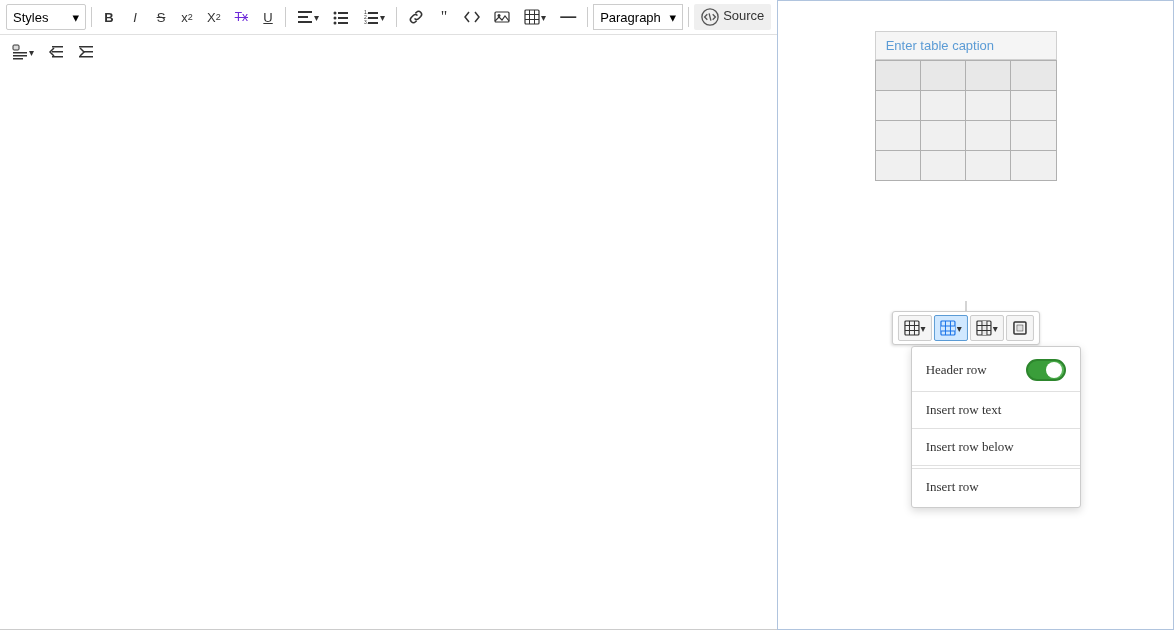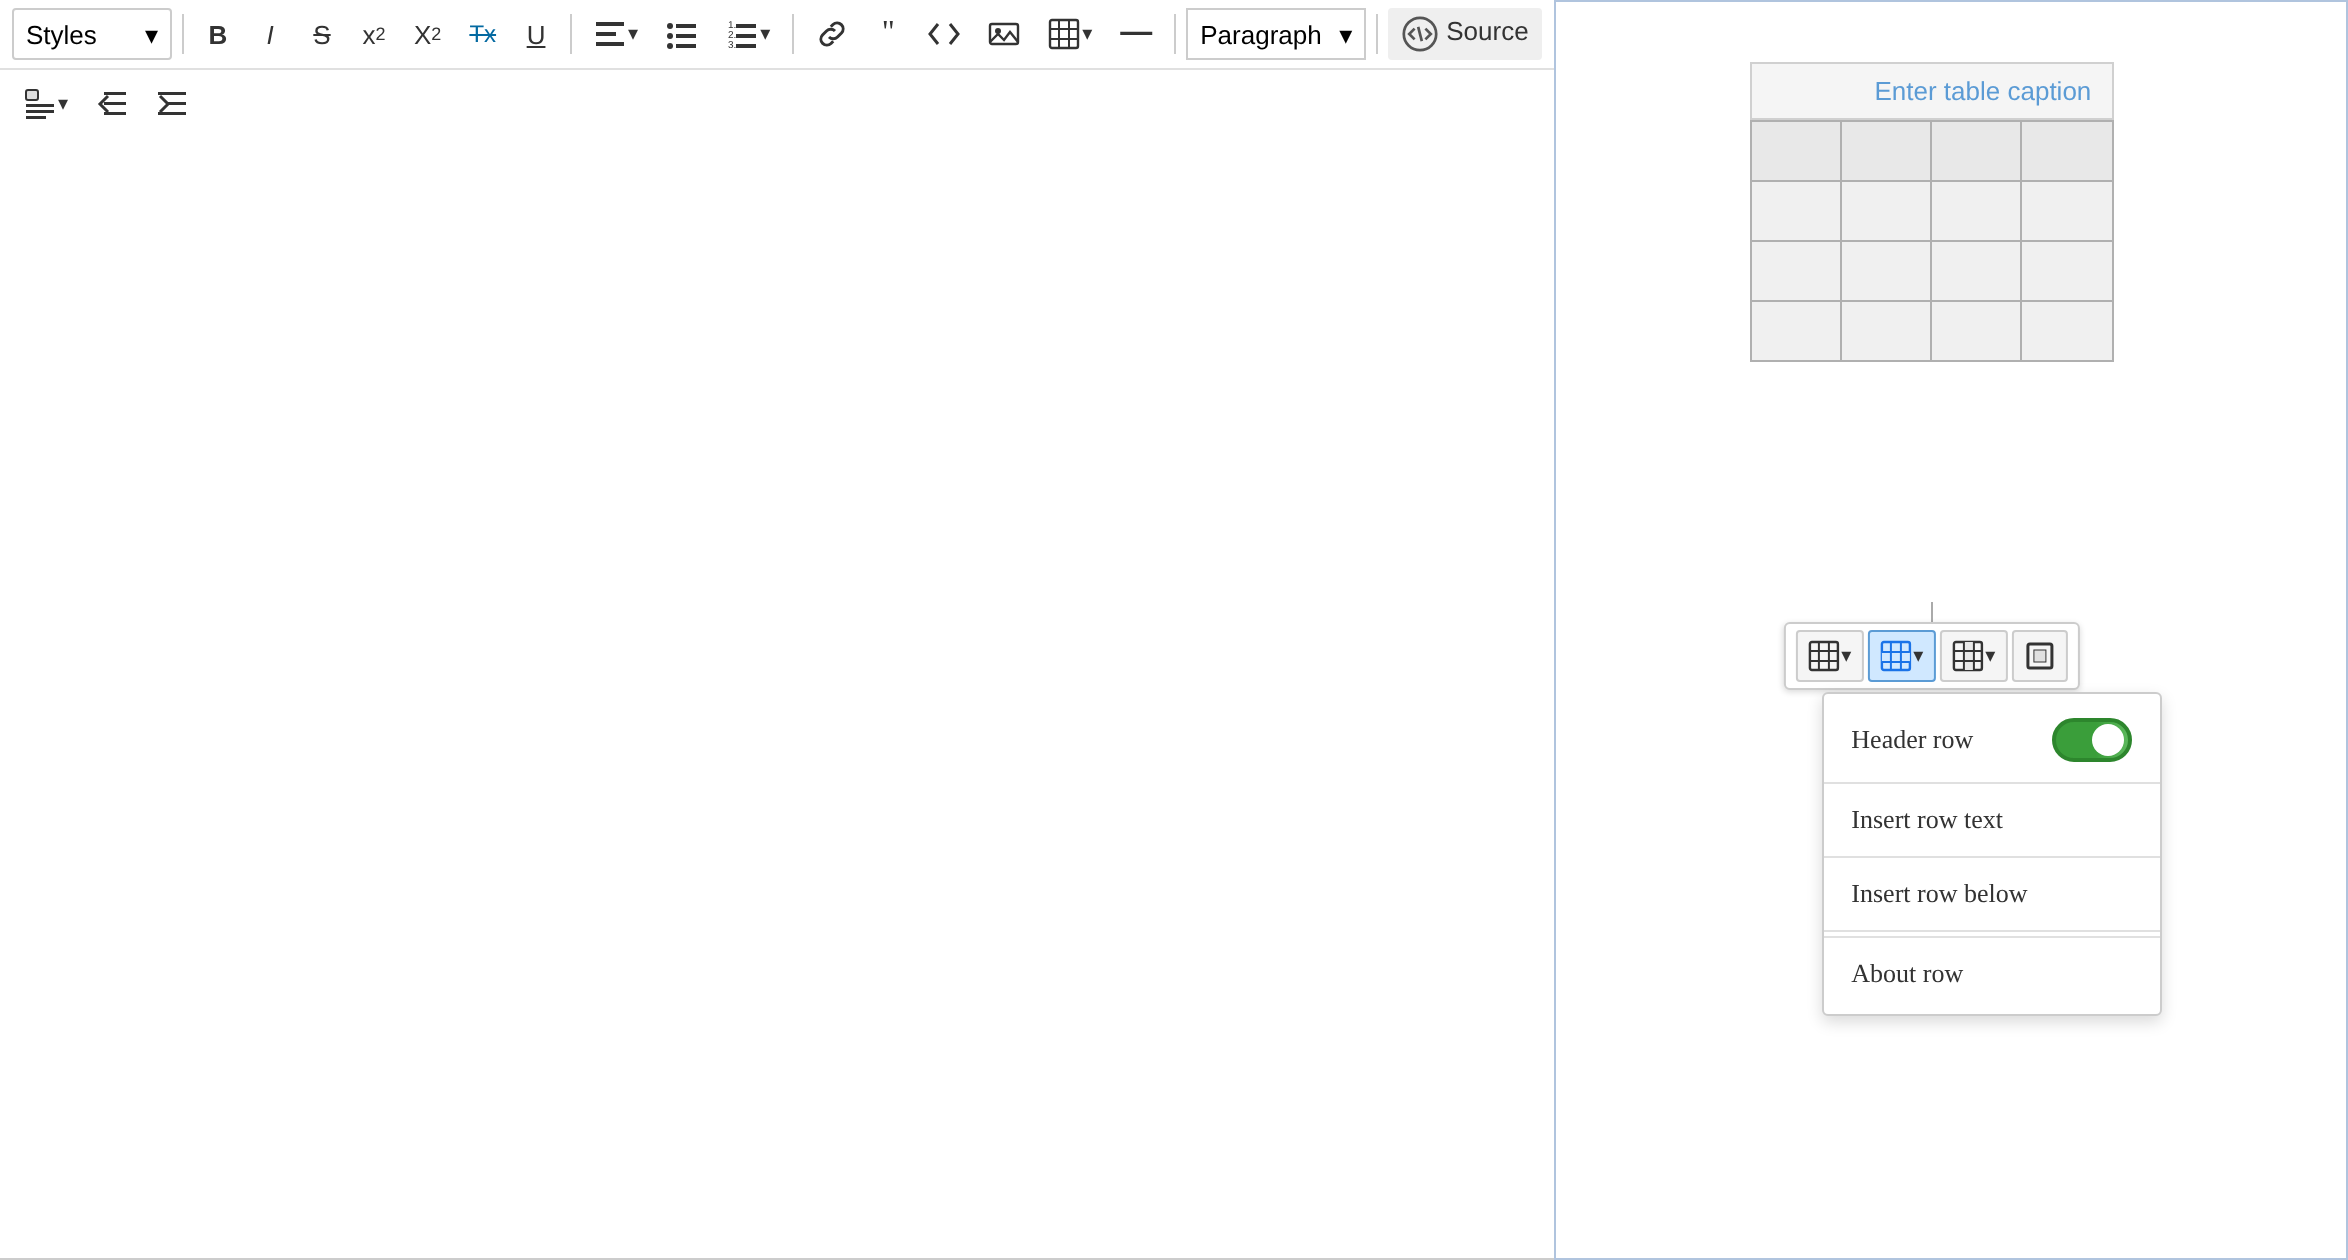--- a/index.html
+++ b/index.html
@@ -112,21 +112,21 @@
     
     .table-container {
       position: absolute;
       top: 30px;
       left: 50%;
       transform: translateX(-50%);
       margin-left: -10px;
     }
 
     .table-caption {
-      text-align: right;
+      text-align: left;
       padding: 6px 10px;
       font-size: 13px;
       color: #5b9bd5;
       border: 1px solid #d0d0d0;
       background: #f5f5f5;
       margin-bottom: 0;
       width: 182px;
     }
 
     .editor-table {
@@ -336,21 +336,21 @@
 
       <button class="tb-btn">
         <span>x</span>
           <sup class="superscript">2</sup>
       </button>
       <button class="tb-btn">
         <span>X</span>
           <sub class="subscript">2</sub>
       </button>
 
-      <button class="tb-btn" style="font-size:12px; text-decoration:line-through; color:#0369a1;">
+      <button class="tb-btn" style="font-size:12px; text-decoration:line-through; color:#6d28d9;">
         <span>Tx</span>
       </button>
 
       <button class="tb-btn" style="text-decoration:underline;">
         <span>U</span>
       </button>
 
       <div class="tb-divider"></div>
 
       <button class="tb-btn">
@@ -571,21 +571,21 @@
       <div class="dropdown-item">
         <span>Insert row below</span>
       </div>
 
       <div class="dropdown-divider"></div>
 
 
       <div class="dropdown-divider"></div>
 
       <div class="dropdown-item">
-        <span>About row</span>
+        <span>Insert row</span>
       </div>
 
     </div>
 
   </div>
 
 
 </div>
 
 </body></html>

